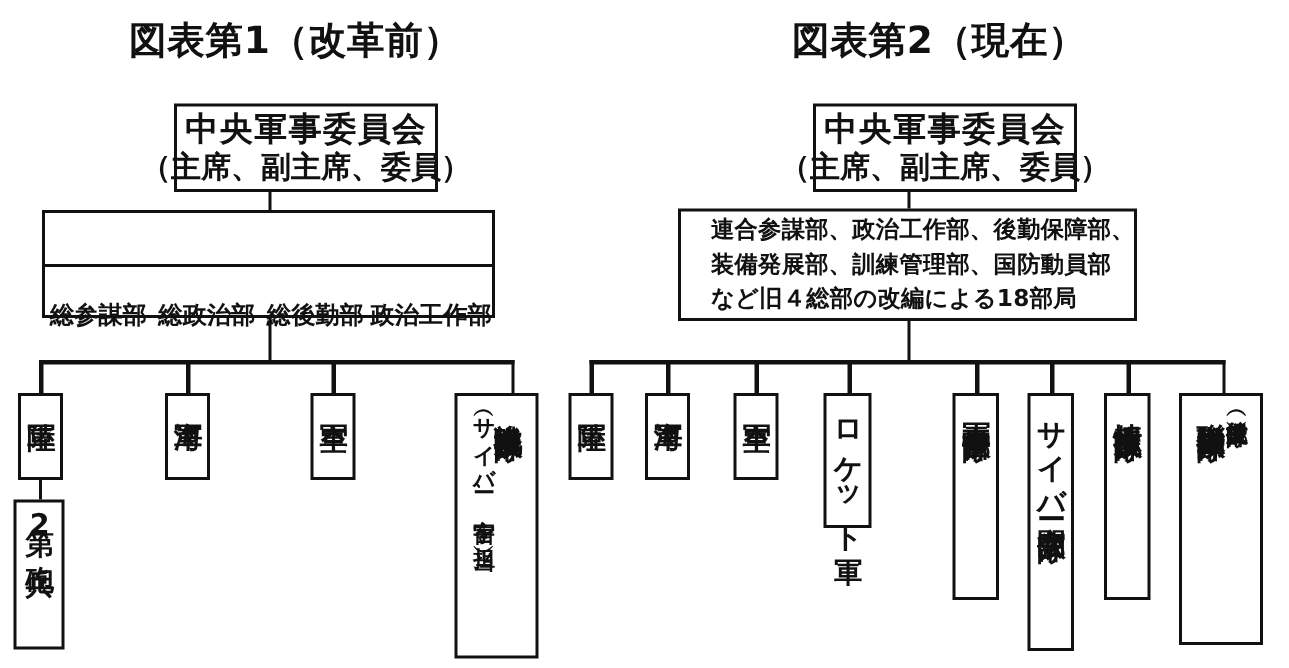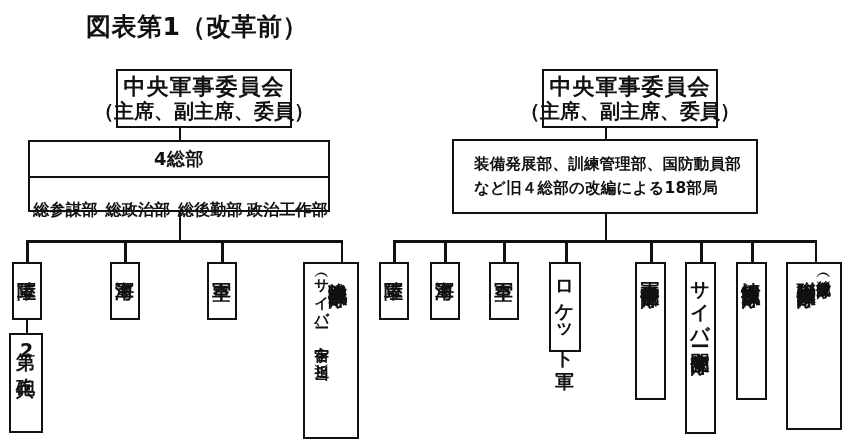--- a/index.html
+++ b/index.html
@@ -156,30 +156,30 @@
   .ln.v { width: 2.5px; }
   .ln.h { height: 2.5px; }
 </style>
 </head>
 <body>
 
 <div class="canvas">
 
   <div class="chart-title" id="title-left">図表第1（改革前）</div>
 
+  <div class="chart-title" id="title-right">図表第2（現在）</div>
 
   <div class="box hbox" style="left:92px; top:69px; width:176px; height:59px;">
     <div class="cmc-main">中央軍事委員会</div>
     <div class="cmc-sub">（主席、副主席、委員）</div>
   </div>
 
   <div class="ln v" style="left:178.5px; top:127px; height:15px;"></div>
 
   <div class="box" style="left:28px; top:140px; width:302px; height:72px;">
-    <div class="so-head">4総部</div>
     <div class="so-cells">
       <div class="so-cell">総参謀部</div>
       <div class="so-cell">総政治部</div>
       <div class="so-cell">総後勤部</div>
       <div class="so-cell">政治工作部</div>
     </div>
   </div>
 
   <div class="ln v" style="left:178.5px; top:211px; height:31px;"></div>
 
@@ -214,20 +214,21 @@
   </div>
 
   <div class="box hbox" style="left:518px; top:69px; width:176px; height:59px;">
     <div class="cmc-main">中央軍事委員会</div>
     <div class="cmc-sub">（主席、副主席、委員）</div>
   </div>
 
   <div class="ln v" style="left:604.5px; top:127px; height:13px;"></div>
 
   <div class="box depts" style="left:452px; top:139px; width:306px; height:75px;">
+    <div class="depts-line">連合参謀部、政治工作部、後勤保障部、</div>
     <div class="depts-line">装備発展部、訓練管理部、国防動員部</div>
     <div class="depts-line">など旧４総部の改編による18部局</div>
   </div>
 
   <div class="ln v" style="left:604.5px; top:213px; height:29px;"></div>
 
   <div class="ln h" style="left:393px; top:240px; width:424px;"></div>
 
   <div class="ln v" style="left:393px; top:240px; height:23px;"></div>
   <div class="ln v" style="left:444px; top:240px; height:23px;"></div>

